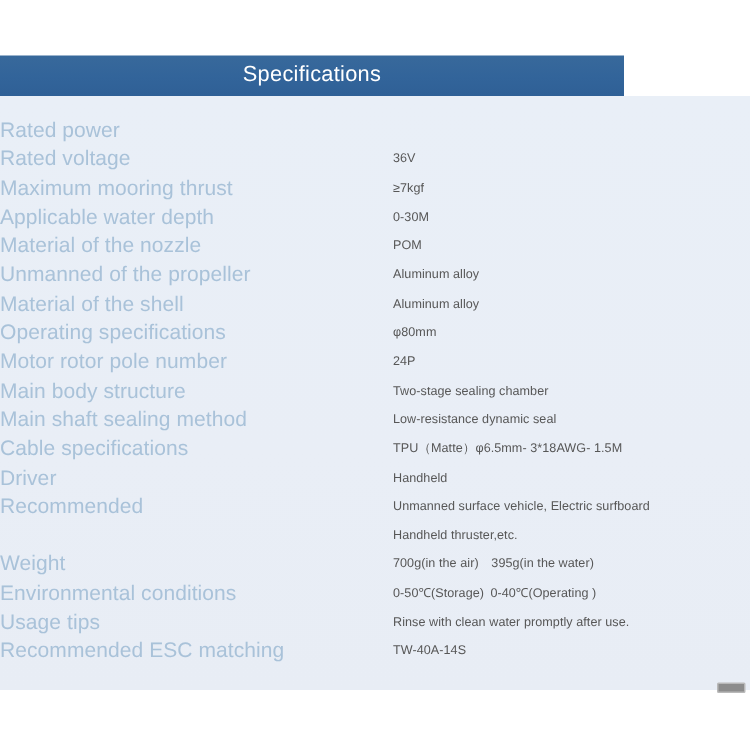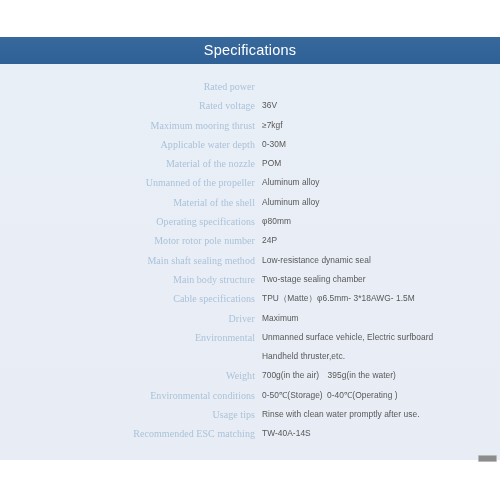--- a/index.html
+++ b/index.html
@@ -24,21 +24,21 @@
     position: absolute;
     left: 0; top: 0;
     width: 500px; height: 37px;
     background: #ffffff;
   }
 
   
   .header-band {
     position: absolute;
     left: 0; top: 37px;
-    width: 500px;
+    width: 416px;
     height: 27px;
     background: #336699;
     background: linear-gradient(180deg,#38699b 0%, #32649a 55%, #2f6096 100%);
     display: flex;
     align-items: center;
     justify-content: center;
     box-sizing: border-box;
   }
   .header-title {
     color: #ffffff;
@@ -66,29 +66,27 @@
     top: 13px;
     width: 500px;
   }
   .spec-row {
     display: flex;
     align-items: flex-start;
     height: 19.3px;
   }
   .spec-label {
     width: 255px;
-    text-align: right;
     padding-right: 0px;
     box-sizing: border-box;
     color: #a9c2d9;
-    font-size: 10px;
+    font-size: 14px;
     line-height: 19.3px;
     white-space: nowrap;
     letter-spacing: 0.05px;
-    font-family: Liberation Serif, serif;
   }
   .spec-value {
     flex: 1;
     padding-left: 7px;
     box-sizing: border-box;
     color: #575757;
     font-size: 8.4px;
     line-height: 19.3px;
     white-space: nowrap;
     letter-spacing: 0.05px;
@@ -160,37 +158,37 @@
         </div>
         <div class="spec-row">
           <div class="spec-label">Operating specifications</div>
           <div class="spec-value">φ80mm</div>
         </div>
         <div class="spec-row">
           <div class="spec-label">Motor rotor pole number</div>
           <div class="spec-value">24P</div>
         </div>
         <div class="spec-row">
+          <div class="spec-label">Main body structure</div>
+          <div class="spec-value">Two-stage sealing chamber</div>
+        </div>
+        <div class="spec-row">
           <div class="spec-label">Main shaft sealing method</div>
           <div class="spec-value">Low-resistance dynamic seal</div>
         </div>
         <div class="spec-row">
-          <div class="spec-label">Main body structure</div>
-          <div class="spec-value">Two-stage sealing chamber</div>
-        </div>
-        <div class="spec-row">
           <div class="spec-label">Cable specifications</div>
           <div class="spec-value">TPU（Matte）φ6.5mm- 3*18AWG- 1.5M</div>
         </div>
         <div class="spec-row">
           <div class="spec-label">Driver</div>
-          <div class="spec-value">Maximum</div>
-        </div>
-        <div class="spec-row">
-          <div class="spec-label">Environmental</div>
+          <div class="spec-value">Handheld</div>
+        </div>
+        <div class="spec-row">
+          <div class="spec-label">Recommended</div>
           <div class="spec-value">Unmanned surface vehicle, Electric surfboard</div>
         </div>
         <div class="spec-row">
           <div class="spec-label"></div>
           <div class="spec-value cont">Handheld thruster,etc.</div>
         </div>
         <div class="spec-row">
           <div class="spec-label">Weight</div>
           <div class="spec-value">700g(in the air) 395g(in the water)</div>
         </div>

